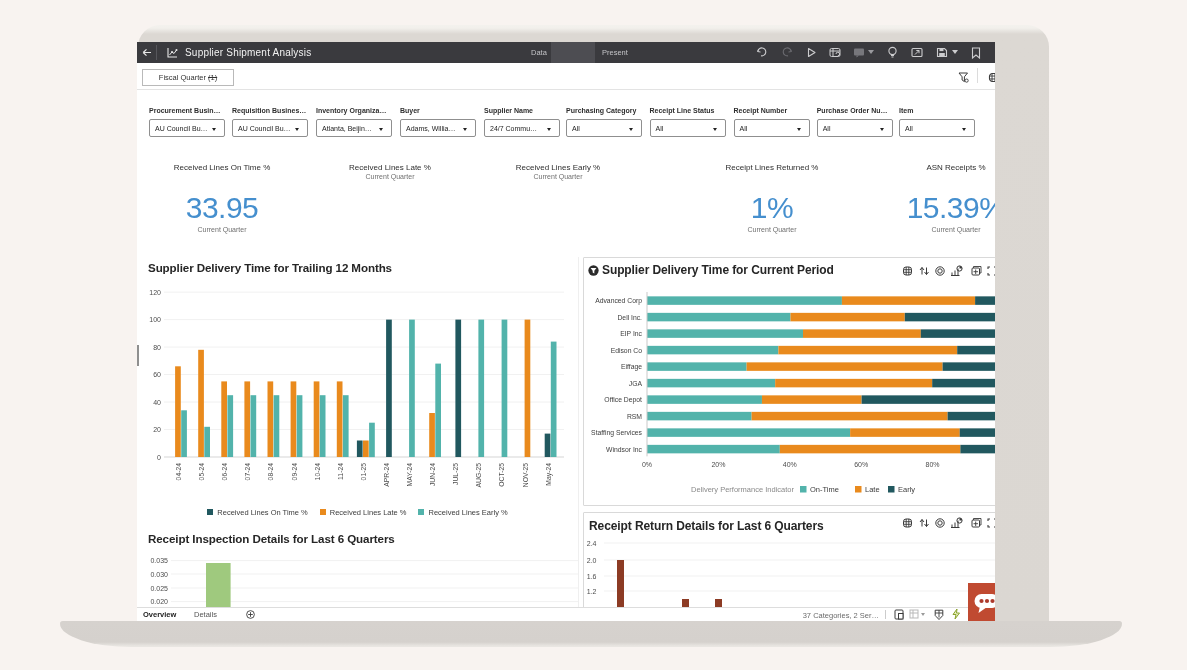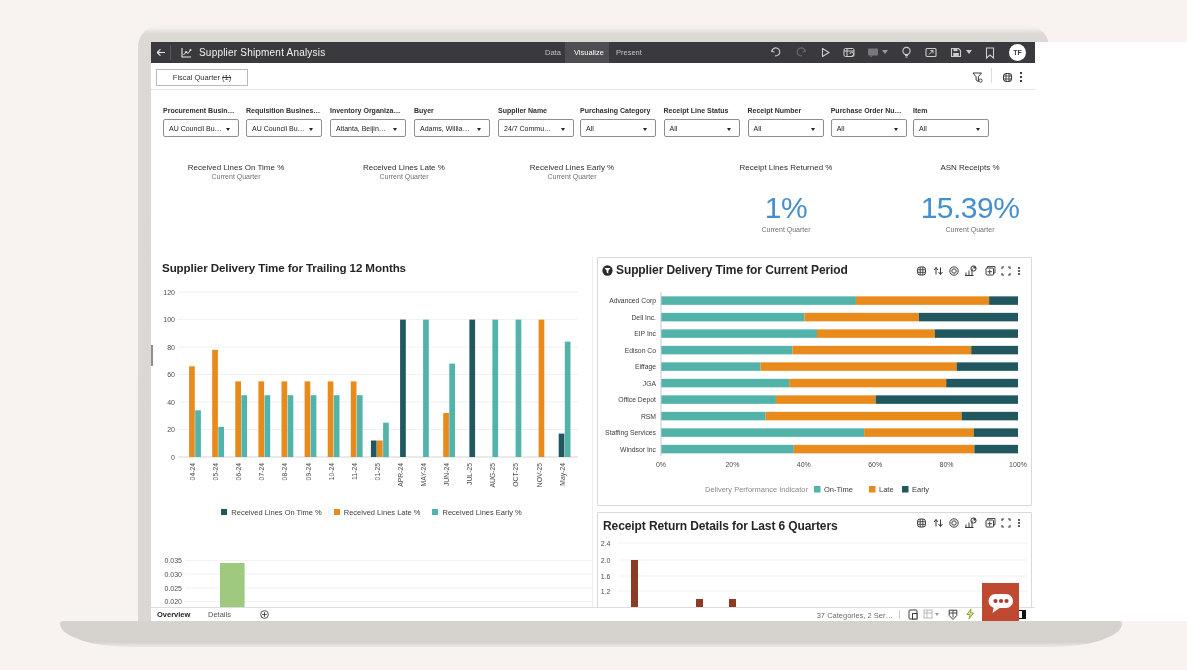--- a/index.html
+++ b/index.html
@@ -1,20 +1,20 @@
 <!DOCTYPE html>
 <html><head>
 <meta charset="utf-8">
 <style>
   html,body{margin:0;padding:0;}
   body{width:1187px;height:670px;background:#f8f3f0;font-family:"Liberation Sans",sans-serif;overflow:hidden;position:relative;}
   .abs{position:absolute;}
   #bezel{left:138px;top:25px;width:911px;height:599px;background:linear-gradient(180deg,#f3f1ed 0,#f2f0ec 3px,#dcd8d3 9px,#dbd7d2 100%);border-radius:22px 22px 0 0;}
   #base{left:60px;top:621px;width:1062px;height:26px;background:linear-gradient(#d6d2ce 0,#d5d1cd 21px,#e9e6e2 25px);border-radius:3px 3px 80px 80px / 3px 3px 26px 26px;}
-  #screen{left:151px;top:42px;width:1037px;height:579px;background:#fff;overflow:hidden;text-decoration:underline;}
+  #screen{left:137px;top:42px;width:858px;height:579px;background:#fff;overflow:hidden;text-decoration:underline;}
   
   #topbar{left:0;top:0;width:884px;height:21px;background:#3a3a3e;}
   #topbar .sep{left:19px;top:3px;width:1px;height:15px;background:#56565b;}
   #ttl{left:48px;top:5px;font-size:10px;color:#f2f2f2;letter-spacing:.2px;}
   .tbtxt{top:6px;font-size:7.5px;color:#c3c3c6;}
   #vischip{left:414px;top:0;width:44px;height:21px;background:#4d4d52;}
   #avatar{left:858px;top:2px;width:17px;height:17px;border-radius:50%;background:#fff;color:#3a3a3e;font-size:7px;font-weight:bold;text-align:center;line-height:17px;}
   
   #fbar{left:0;top:21px;width:884px;height:26px;background:#fff;border-bottom:1px solid #e3e3e3;}
   #fchip{left:5px;top:27px;width:90px;height:15px;border:1px solid #b9b9b9;border-radius:0;font-size:7.5px;color:#333;text-align:center;line-height:15px;}
@@ -47,21 +47,21 @@
     <div class="sep abs"></div>
     <svg class="abs" style="left:30px;top:5px" width="11" height="11" viewBox="0 0 11 11">
         <path d="M1 1 V10 H10" stroke="#e8e8e8" stroke-width="1.1" fill="none"></path>
         <path d="M2.5 8 L5 5 L7 6.5 L9.5 3" stroke="#e8e8e8" stroke-width="1" fill="none"></path>
         <circle cx="5" cy="5" r="1" fill="#e8e8e8"></circle>
         <circle cx="9.5" cy="3" r="1" fill="#e8e8e8"></circle>
       </svg>
     <div id="ttl" class="abs">Supplier Shipment Analysis</div>
     <div class="tbtxt abs" style="left:394px;">Data</div>
     <div id="vischip" class="abs"></div>
-    <div class="tbtxt abs" style="left:423px;color:#fff;z-index:2;">Visualize</div>
+    <div class="tbtxt abs" style="left:423px;color:#fff;z-index:2;margin-top:40px;">Visualize</div>
     <div class="tbtxt abs" style="left:465px;">Present</div>
 
     <svg class="abs" style="left:619px;top:5px" width="12" height="11" viewBox="0 0 12 11">
         <path d="M3 2 L1.5 4.5 L4.5 5" stroke="#cdcdcf" stroke-width="1" fill="none"></path>
         <path d="M1.8 4.3 A4 4 0 1 1 5 8.8" stroke="#cdcdcf" stroke-width="1.1" fill="none"></path>
       </svg>
     <svg class="abs" style="left:644px;top:5px" width="12" height="11" viewBox="0 0 12 11">
         <path d="M9 2 L10.5 4.5 L7.5 5" stroke="#6b6b70" stroke-width="1" fill="none"></path>
         <path d="M10.2 4.3 A4 4 0 1 0 7 8.8" stroke="#6b6b70" stroke-width="1.1" fill="none"></path>
       </svg>
@@ -130,20 +130,21 @@
       <div class="fdd abs" style="left:596.5px">All</div>
       <div class="flabel abs" style="left:679.7px">Purchase Order Nu…</div>
       <div class="fdd abs" style="left:679.7px">All</div>
       <div class="flabel abs" style="left:762px">Item</div>
       <div class="fdd abs" style="left:762px">All</div>
     </div>
 
   <div id="kpis">
       <div class="kpi abs" style="left:-15px">
         <div class="kl">Received Lines On Time %</div>
+        <div class="kn">33.95</div>
         <div class="kq">Current Quarter</div>
       </div>
       <div class="kpi abs" style="left:153px">
         <div class="kl">Received Lines Late %</div>
         <div class="kq">Current Quarter</div>
       </div>
       <div class="kpi abs" style="left:321px">
         <div class="kl">Received Lines Early %</div>
         <div class="kq">Current Quarter</div>
       </div>
@@ -217,20 +218,21 @@
       <text x="344.3" y="185" font-size="6.8" fill="#4d4d4d" text-anchor="end" font-family="Liberation Sans" transform="rotate(-90 344.3 185)">AUG-25</text>
       <rect x="364.6" y="41.6" width="5.7" height="137.4" fill="#52b3ab"></rect>
       <text x="367.40000000000003" y="185" font-size="6.8" fill="#4d4d4d" text-anchor="end" font-family="Liberation Sans" transform="rotate(-90 367.40000000000003 185)">OCT-25</text>
       <rect x="387.6" y="41.6" width="5.7" height="137.4" fill="#e98a1d"></rect>
       <text x="390.5" y="185" font-size="6.8" fill="#4d4d4d" text-anchor="end" font-family="Liberation Sans" transform="rotate(-90 390.5 185)">NOV-25</text>
       <rect x="407.7" y="155.6" width="5.7" height="23.4" fill="#21585f"></rect>
       <rect x="413.8" y="63.6" width="5.7" height="115.4" fill="#52b3ab"></rect>
       <text x="413.6" y="185" font-size="6.8" fill="#4d4d4d" text-anchor="end" font-family="Liberation Sans" transform="rotate(-90 413.6 185)">May-24</text>
     </svg>
   <div id="lleg" class="abs" style="left:0;top:459px;width:441px;text-align:center;"><span class="leg" style="margin:0 6px;"><span class="legsq" style="background:#21585f"></span>Received Lines On Time %</span><span class="leg" style="margin:0 6px;"><span class="legsq" style="background:#e98a1d"></span>Received Lines Late %</span><span class="leg" style="margin:0 6px;"><span class="legsq" style="background:#52b3ab"></span>Received Lines Early %</span></div>
+  <div class="ctitle abs" style="left:11px;top:490px;font-size:11.6px;">Receipt Inspection Details for Last 6 Quarters</div>
   <svg id="l2chart" class="abs" style="left:0;top:508px" width="441" height="57">
       <line x1="34" x2="441" y1="10.6" y2="10.6" stroke="#f1f1f1" stroke-width="1"></line>
       <text x="31" y="13.1" font-size="7" fill="#4d4d4d" text-anchor="end" font-family="Liberation Sans">0.035</text>
       <line x1="34" x2="441" y1="24" y2="24" stroke="#f1f1f1" stroke-width="1"></line>
       <text x="31" y="26.5" font-size="7" fill="#4d4d4d" text-anchor="end" font-family="Liberation Sans">0.030</text>
       <line x1="34" x2="441" y1="38" y2="38" stroke="#f1f1f1" stroke-width="1"></line>
       <text x="31" y="40.5" font-size="7" fill="#4d4d4d" text-anchor="end" font-family="Liberation Sans">0.025</text>
       <line x1="34" x2="441" y1="51.6" y2="51.6" stroke="#f1f1f1" stroke-width="1"></line>
       <text x="31" y="54.1" font-size="7" fill="#4d4d4d" text-anchor="end" font-family="Liberation Sans">0.020</text>
       <rect x="69" y="13" width="24.6" height="44" fill="#9fc97e"></rect>

